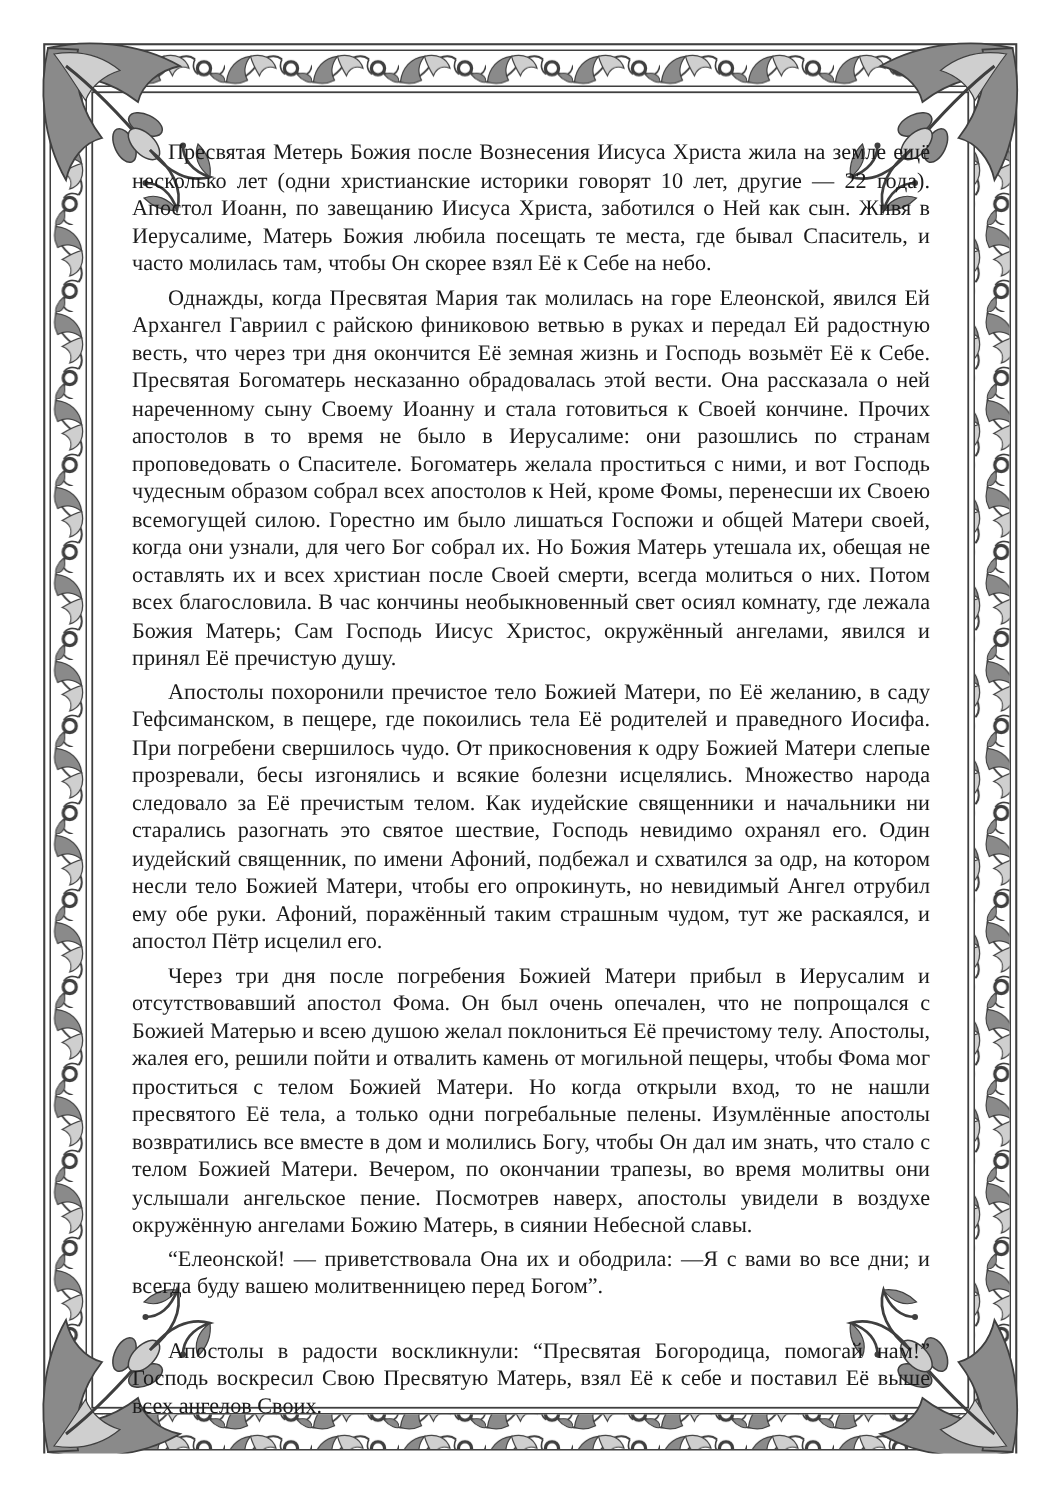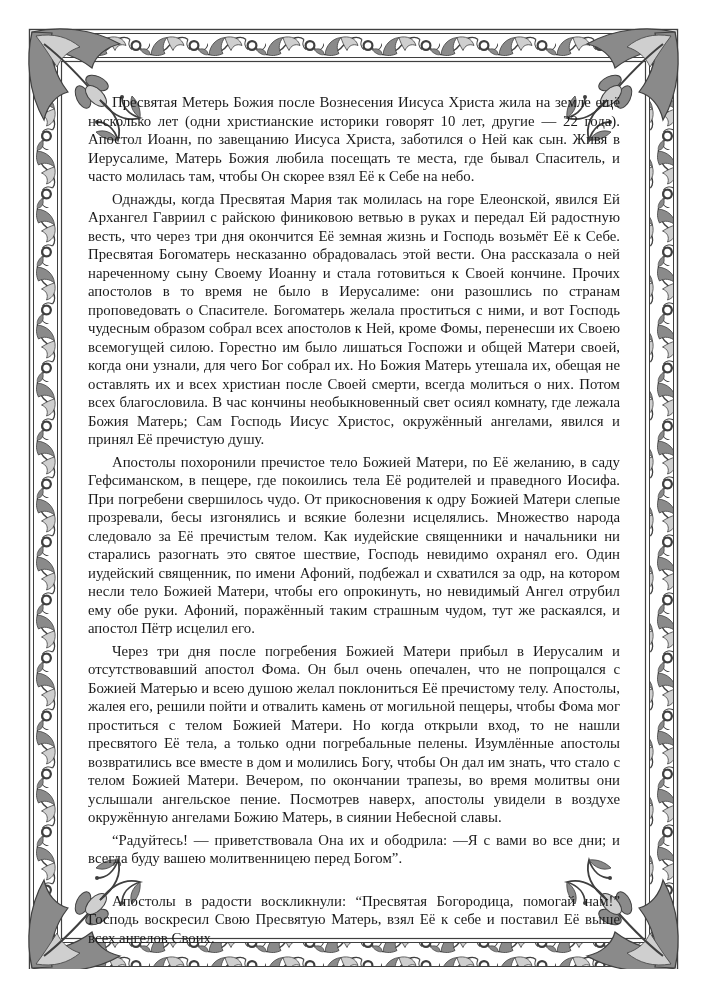--- a/index.html
+++ b/index.html
@@ -98,17 +98,17 @@
     <use href="#corner" transform="translate(707,0) scale(-1,1)"></use>
     <use href="#corner" transform="translate(0,1000) scale(1,-1)"></use>
     <use href="#corner" transform="translate(707,1000) scale(-1,-1)"></use>
   </svg>
 
   <div class="text-block">
     <p>Пресвятая Метерь Божия после Вознесения Иисуса Христа жила на земле ещё несколько лет (одни христианские историки говорят 10 лет, другие — 22 года). Апостол Иоанн, по завещанию Иисуса Христа, заботился о Ней как сын. Живя в Иерусалиме, Матерь Божия любила посещать те места, где бывал Спаситель, и часто молилась там, чтобы Он скорее взял Её к Себе на небо.</p>
     <p>Однажды, когда Пресвятая Мария так молилась на горе Елеонской, явился Ей Архангел Гавриил с райскою финиковою ветвью в руках и передал Ей радостную весть, что через три дня окончится Её земная жизнь и Господь возьмёт Её к Себе. Пресвятая Богоматерь несказанно обрадовалась этой вести. Она рассказала о ней нареченному сыну Своему Иоанну и стала готовиться к Своей кончине. Прочих апостолов в то время не было в Иерусалиме: они разошлись по странам проповедовать о Спасителе. Богоматерь желала проститься с ними, и вот Господь чудесным образом собрал всех апостолов к Ней, кроме Фомы, перенесши их Своею всемогущей силою. Горестно им было лишаться Госпожи и общей Матери своей, когда они узнали, для чего Бог собрал их. Но Божия Матерь утешала их, обещая не оставлять их и всех христиан после Своей смерти, всегда молиться о них. Потом всех благословила. В час кончины необыкновенный свет осиял комнату, где лежала Божия Матерь; Сам Господь Иисус Христос, окружённый ангелами, явился и принял Её пречистую душу.</p>
     <p>Апостолы похоронили пречистое тело Божией Матери, по Её желанию, в саду Гефсиманском, в пещере, где покоились тела Её родителей и праведного Иосифа. При погребени свершилось чудо. От прикосновения к одру Божией Матери слепые прозревали, бесы изгонялись и всякие болезни исцелялись. Множество народа следовало за Её пречистым телом. Как иудейские священники и начальники ни старались разогнать это святое шествие, Господь невидимо охранял его. Один иудейский священник, по имени Афоний, подбежал и схватился за одр, на котором несли тело Божией Матери, чтобы его опрокинуть, но невидимый Ангел отрубил ему обе руки. Афоний, поражённый таким страшным чудом, тут же раскаялся, и апостол Пётр исцелил его.</p>
     <p>Через три дня после погребения Божией Матери прибыл в Иерусалим и отсутствовавший апостол Фома. Он был очень опечален, что не попрощался с Божией Матерью и всею душою желал поклониться Её пречистому телу. Апостолы, жалея его, решили пойти и отвалить камень от могильной пещеры, чтобы Фома мог проститься с телом Божией Матери. Но когда открыли вход, то не нашли пресвятого Её тела, а только одни погребальные пелены. Изумлённые апостолы возвратились все вместе в дом и молились Богу, чтобы Он дал им знать, что стало с телом Божией Матери. Вечером, по окончании трапезы, во время молитвы они услышали ангельское пение. Посмотрев наверх, апостолы увидели в воздухе окружённую ангелами Божию Матерь, в сиянии Небесной славы.</p>
-    <p>“Радуйтесь! — приветствовала Она их и ободрила: —Я с вами во все дни; и всегда буду вашею молитвенницею перед Богом”.</p>
+    <p>“Елеонской! — приветствовала Она их и ободрила: —Я с вами во все дни; и всегда буду вашею молитвенницею перед Богом”.</p>
     <p>Апостолы в радости воскликнули: “Пресвятая Богородица, помогай нам!” Господь воскресил Свою Пресвятую Матерь, взял Её к себе и поставил Её выше всех ангелов Своих.</p>
   </div>
 
 </div>
 
 </body></html>

